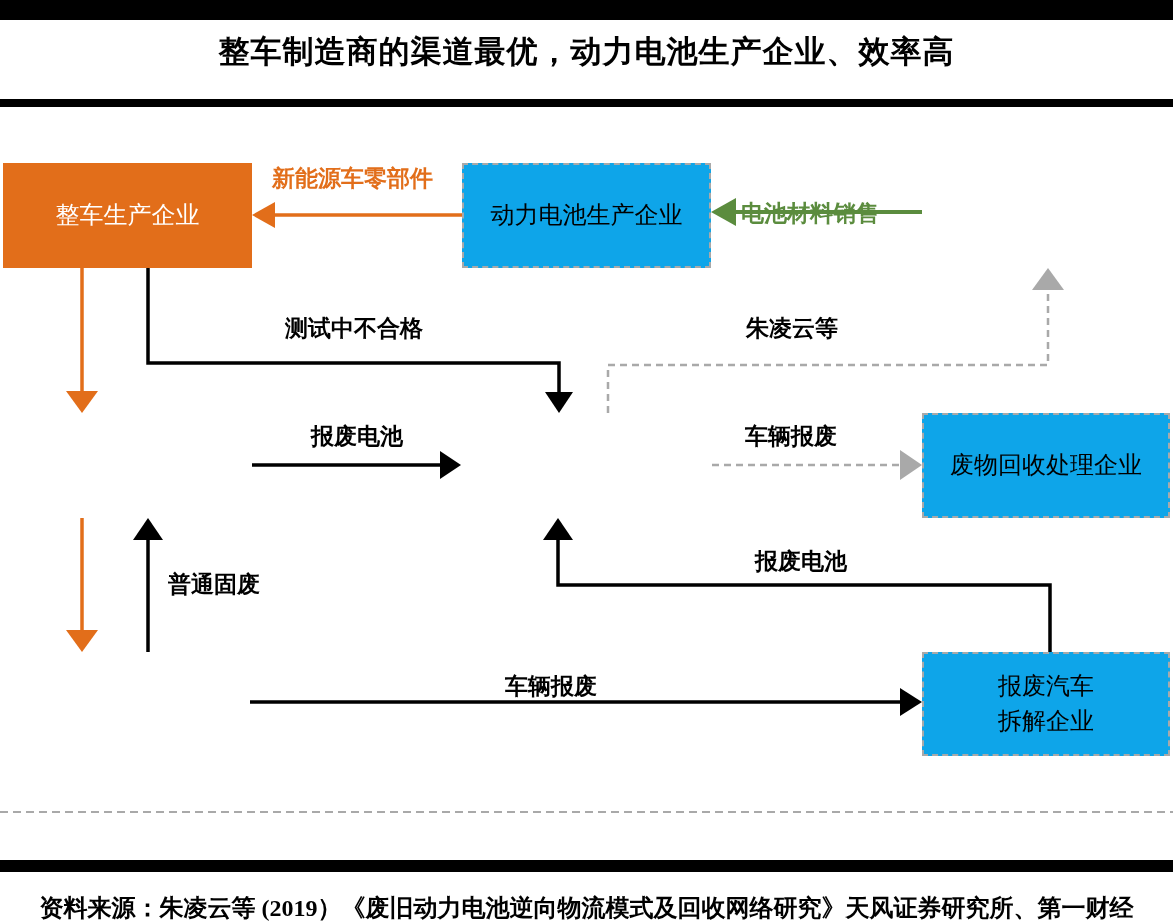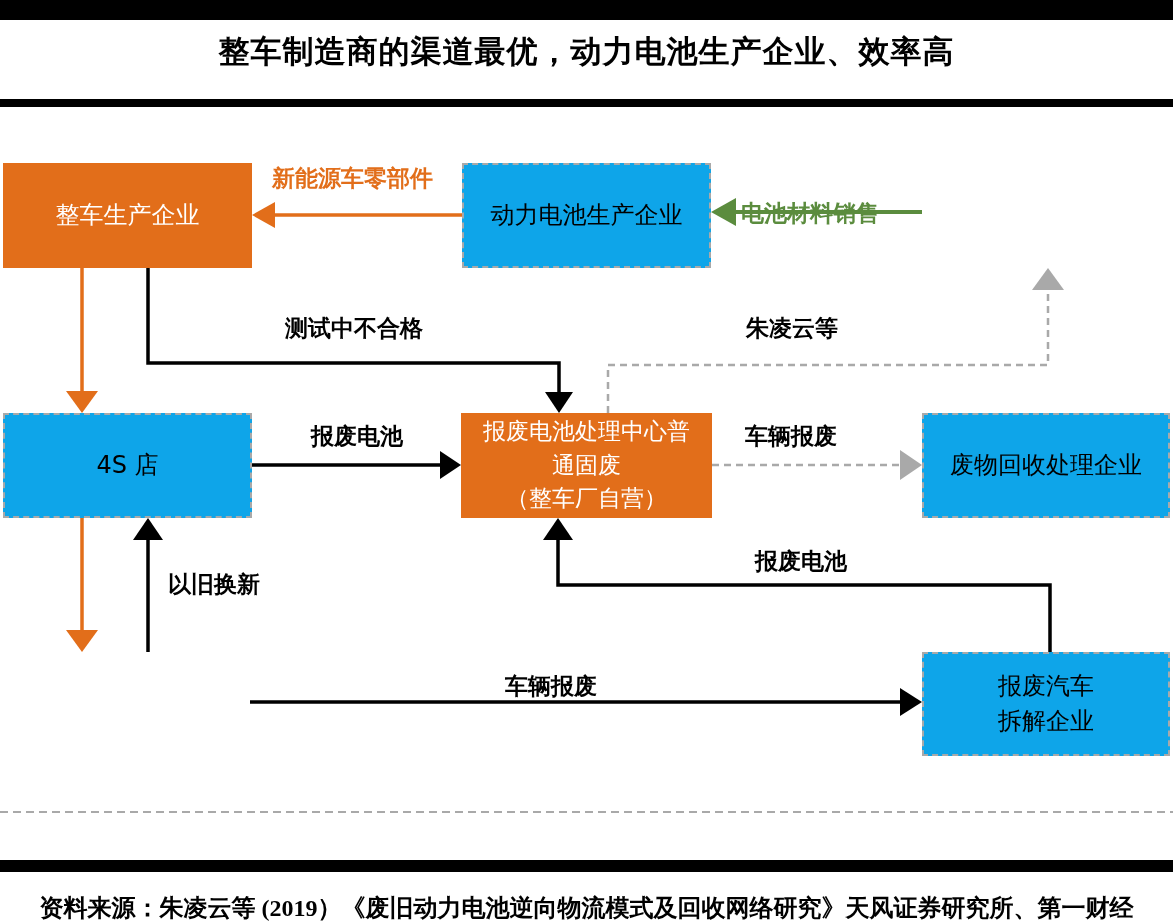--- a/index.html
+++ b/index.html
@@ -119,35 +119,31 @@
       <path class="ln ln-black" d="M1050 652 V585 H558 V537"></path>
       <polygon class="hd-black" points="558,518 543,540 573,540"></polygon>
     </g>
 
     <path class="ln ln-divider" d="M0 812 H1173"></path>
   </svg>
 
   <div class="node orange" style="left:3px; top:163px; width:249px; height:105px;">整车生产企业</div>
   <div class="node dashed" style="left:462px; top:163px; width:249px; height:105px;">动力电池生产企业</div>
 
-  <div class="node dashed" style="left:3px; top:413px; width:249px; height:105px;">4S 店</div>
-  <div class="node orange small" style="left:461px; top:413px; width:251px; height:105px;">报废电池处理中心普
-通固废
-（整车厂自营）</div>
   <div class="node dashed" style="left:922px; top:413px; width:248px; height:105px;">废物回收处理企业</div>
 
   <div class="node dashed" style="left:922px; top:652px; width:248px; height:104px;">报废汽车
 拆解企业</div>
 
   <div class="edge-label orange" style="left:272px; top:166px;">新能源车零部件</div>
   <div class="edge-label green" style="left:741px; top:166px;">电池材料销售</div>
   <div class="edge-label center" style="left:354px; top:316px;">测试中不合格</div>
   <div class="edge-label center" style="left:792px; top:316px;">朱凌云等</div>
   <div class="edge-label center" style="left:357px; top:424px;">报废电池</div>
   <div class="edge-label center" style="left:791px; top:424px;">车辆报废</div>
-  <div class="edge-label" style="left:168px; top:572px;">以旧换新</div>
+  <div class="edge-label" style="left:168px; top:572px;">普通固废</div>
   <div class="edge-label center" style="left:551px; top:664px;margin-top:10px;">车辆报废</div>
   <div class="edge-label center" style="left:801px; top:549px;">报废电池</div>
 
   <div class="bar footer"></div>
   <div class="source-note">资料来源：朱凌云等 (2019）《废旧动力电池逆向物流模式及回收网络研究》天风证券研究所、第一财经</div>
 
 </div>
 
 </body></html>

